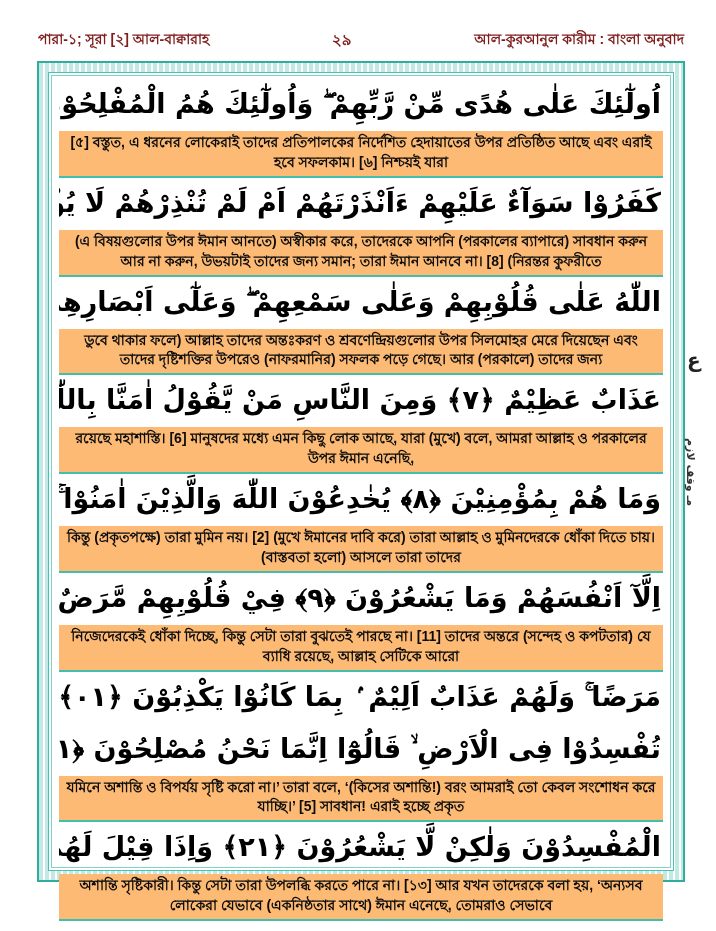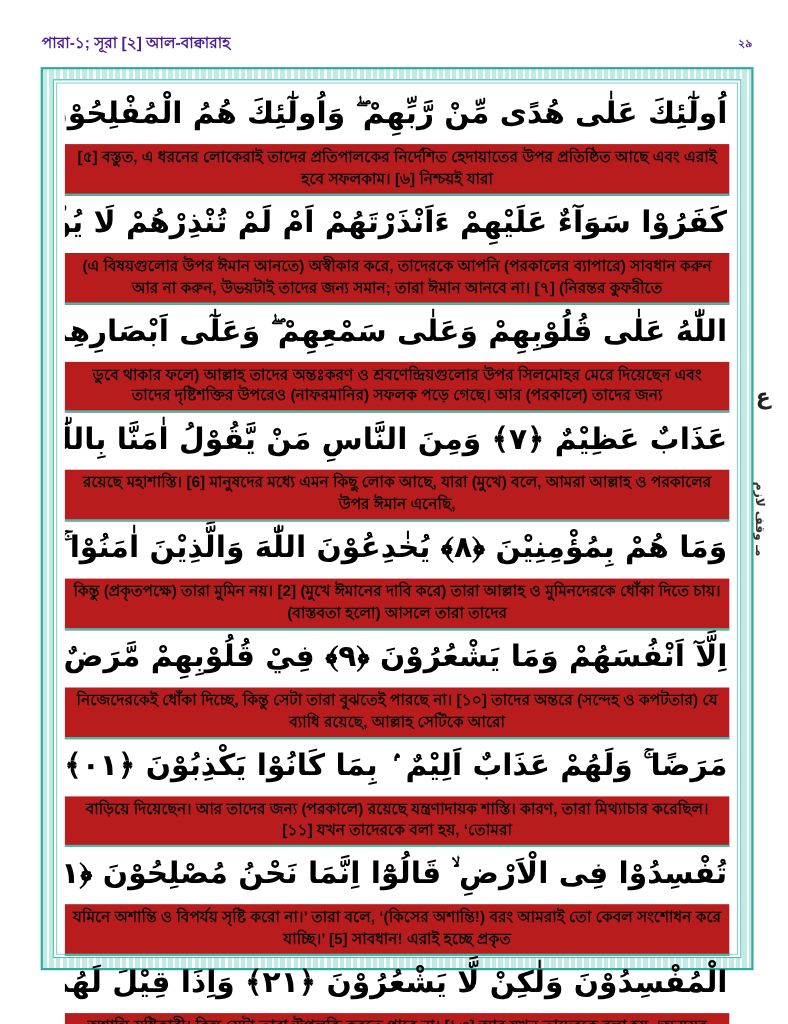--- a/index.html
+++ b/index.html
@@ -5,23 +5,23 @@
   html,body{margin:0;padding:0;}
   body{
     width:716px;height:931px;position:relative;background:#ffffff;
     font-family:"Liberation Sans","DejaVu Sans",sans-serif;color:#111;
     overflow:hidden;
   }
   
   .header{
     position:absolute;top:28px;left:38px;width:646px;height:24px;
     display:flex;align-items:center;justify-content:space-between;
-    font-size:14px;font-weight:bold;color:#4c1d95;
+    font-size:14px;font-weight:bold;color:#7f1d1d;
   }
-  .header .center{font-size:10px;}
+  .header .center{font-size:15px;}
   
   .frame{
     position:absolute;top:61px;left:37px;width:648px;height:821px;
     box-sizing:border-box;
     border:2px solid #2fae9e;
     background:
       repeating-linear-gradient(90deg,#c2e9e3 0 4px,#ffffff 4px 6px),
       #d6f0ec;
     padding:9px;
   }
@@ -37,21 +37,21 @@
   .section{display:flex;flex-direction:column;}
   .arabic{
     direction:rtl;unicode-bidi:bidi-override;
     font-family:"DejaVu Sans",sans-serif;
     font-weight:bold;font-size:27px;line-height:50px;height:52px;
     text-align:justify;text-align-last:justify;
     white-space:nowrap;overflow:hidden;
     color:#000;padding:0 2px;
   }
   .trans{
-    background:#b91c1c;
+    background:#fdba74;
     border-bottom:2px solid #43bdac;
     padding:2px 6px 3px 6px;
     font-size:14px;line-height:1.42;text-align:center;
     color:#0c0c0c;font-weight:bold;
   }
   
   .margin-note-ruku{
     position:absolute;left:687px;top:348px;
     font-family:"DejaVu Sans",sans-serif;
     font-size:20px;font-weight:bold;color:#222;
@@ -62,58 +62,58 @@
     font-family:"DejaVu Sans",sans-serif;
     font-size:11px;font-weight:bold;color:#333;letter-spacing:1px;
   }
 </style>
 </head>
 <body>
 
 <div class="header">
   <span>পারা-১; সূরা [২] আল-বাক্বারাহ</span>
   <span class="center">২৯</span>
+  <span>আল-কুরআনুল কারীম : বাংলা অনুবাদ</span>
 </div>
 
 <div class="frame">
   <div class="frame-band">
 
     <div class="section">
       <div class="arabic">اُولٰٓئِكَ عَلٰى هُدًى مِّنْ رَّبِّهِمْ ۖ وَاُولٰٓئِكَ هُمُ الْمُفْلِحُوْنَ ﴿٥﴾ اِنَّ الَّذِيْنَ</div>
       <div class="trans">[৫] বস্তুত, এ ধরনের লোকেরাই তাদের প্রতিপালকের নির্দেশিত হেদায়াতের উপর প্রতিষ্ঠিত আছে এবং এরাই হবে সফলকাম। [৬] নিশ্চয়ই যারা</div>
     </div>
 
     <div class="section">
       <div class="arabic">كَفَرُوْا سَوَآءٌ عَلَيْهِمْ ءَاَنْذَرْتَهُمْ اَمْ لَمْ تُنْذِرْهُمْ لَا يُؤْمِنُوْنَ ﴿٦﴾ خَتَمَ</div>
-      <div class="trans">(এ বিষয়গুলোর উপর ঈমান আনতে) অস্বীকার করে, তাদেরকে আপনি (পরকালের ব্যাপারে) সাবধান করুন আর না করুন, উভয়টাই তাদের জন্য সমান; তারা ঈমান আনবে না। [৭] (নিরন্তর কুফরীতে</div>
+      <div class="trans">(এ বিষয়গুলোর উপর ঈমান আনতে) অস্বীকার করে, তাদেরকে আপনি (পরকালের ব্যাপারে) সাবধান করুন আর না করুন, উভয়টাই তাদের জন্য সমান; তারা ঈমান আনবে না। [8] (নিরন্তর কুফরীতে</div>
     </div>
 
     <div class="section">
       <div class="arabic">اللّٰهُ عَلٰى قُلُوْبِهِمْ وَعَلٰى سَمْعِهِمْ ۖ وَعَلٰٓى اَبْصَارِهِمْ غِشَاوَةٌ ۖ وَّلَهُمْ</div>
       <div class="trans">ডুবে থাকার ফলে) আল্লাহ তাদের অন্তঃকরণ ও শ্রবণেন্দ্রিয়গুলোর উপর সিলমোহর মেরে দিয়েছেন এবং তাদের দৃষ্টিশক্তির উপরেও (নাফরমানির) সফলক পড়ে গেছে। আর (পরকালে) তাদের জন্য</div>
     </div>
 
     <div class="section">
       <div class="arabic">عَذَابٌ عَظِيْمٌ ﴿٧﴾ وَمِنَ النَّاسِ مَنْ يَّقُوْلُ اٰمَنَّا بِاللّٰهِ وَبِالْيَوْمِ الْاٰخِرِ</div>
       <div class="trans">রয়েছে মহাশাস্তি। [6] মানুষদের মধ্যে এমন কিছু লোক আছে, যারা (মুখে) বলে, আমরা আল্লাহ ও পরকালের উপর ঈমান এনেছি,</div>
     </div>
 
     <div class="section">
       <div class="arabic">وَمَا هُمْ بِمُؤْمِنِيْنَ ﴿٨﴾ يُخٰدِعُوْنَ اللّٰهَ وَالَّذِيْنَ اٰمَنُوْا ۚ وَمَا يَخْدَعُوْنَ</div>
       <div class="trans">কিন্তু (প্রকৃতপক্ষে) তারা মুমিন নয়। [2] (মুখে ঈমানের দাবি করে) তারা আল্লাহ ও মুমিনদেরকে ধোঁকা দিতে চায়। (বাস্তবতা হলো) আসলে তারা তাদের</div>
     </div>
 
     <div class="section">
       <div class="arabic">اِلَّآ اَنْفُسَهُمْ وَمَا يَشْعُرُوْنَ ﴿٩﴾ فِيْ قُلُوْبِهِمْ مَّرَضٌ ۙ فَزَادَهُمُ اللّٰهُ</div>
-      <div class="trans">নিজেদেরকেই ধোঁকা দিচ্ছে, কিন্তু সেটা তারা বুঝতেই পারছে না। [১০] তাদের অন্তরে (সন্দেহ ও কপটতার) যে ব্যাধি রয়েছে, আল্লাহ সেটিকে আরো</div>
+      <div class="trans">নিজেদেরকেই ধোঁকা দিচ্ছে, কিন্তু সেটা তারা বুঝতেই পারছে না। [11] তাদের অন্তরে (সন্দেহ ও কপটতার) যে ব্যাধি রয়েছে, আল্লাহ সেটিকে আরো</div>
     </div>
 
     <div class="section">
       <div class="arabic">مَرَضًا ۚ وَلَهُمْ عَذَابٌ اَلِيْمٌ ۢ بِمَا كَانُوْا يَكْذِبُوْنَ ﴿١٠﴾ وَاِذَا قِيْلَ لَهُمْ لَا</div>
-      <div class="trans">বাড়িয়ে দিয়েছেন। আর তাদের জন্য (পরকালে) রয়েছে যন্ত্রণাদায়ক শাস্তি। কারণ, তারা মিথ্যাচার করেছিল। [১১] যখন তাদেরকে বলা হয়, ‘তোমরা</div>
     </div>
 
     <div class="section">
       <div class="arabic">تُفْسِدُوْا فِى الْاَرْضِ ۙ قَالُوْٓا اِنَّمَا نَحْنُ مُصْلِحُوْنَ ﴿١١﴾ اَلَآ اِنَّهُمْ هُمُ</div>
       <div class="trans">যমিনে অশান্তি ও বিপর্যয় সৃষ্টি করো না।’ তারা বলে, ‘(কিসের অশান্তি!) বরং আমরাই তো কেবল সংশোধন করে যাচ্ছি।’ [5] সাবধান! এরাই হচ্ছে প্রকৃত</div>
     </div>
 
     <div class="section">
       <div class="arabic">الْمُفْسِدُوْنَ وَلٰكِنْ لَّا يَشْعُرُوْنَ ﴿١٢﴾ وَاِذَا قِيْلَ لَهُمْ اٰمِنُوْا كَمَآ اٰمَنَ</div>
       <div class="trans">অশান্তি সৃষ্টিকারী। কিন্তু সেটা তারা উপলব্ধি করতে পারে না। [১৩] আর যখন তাদেরকে বলা হয়, ‘অন্যসব লোকেরা যেভাবে (একনিষ্ঠতার সাথে) ঈমান এনেছে, তোমরাও সেভাবে</div>

